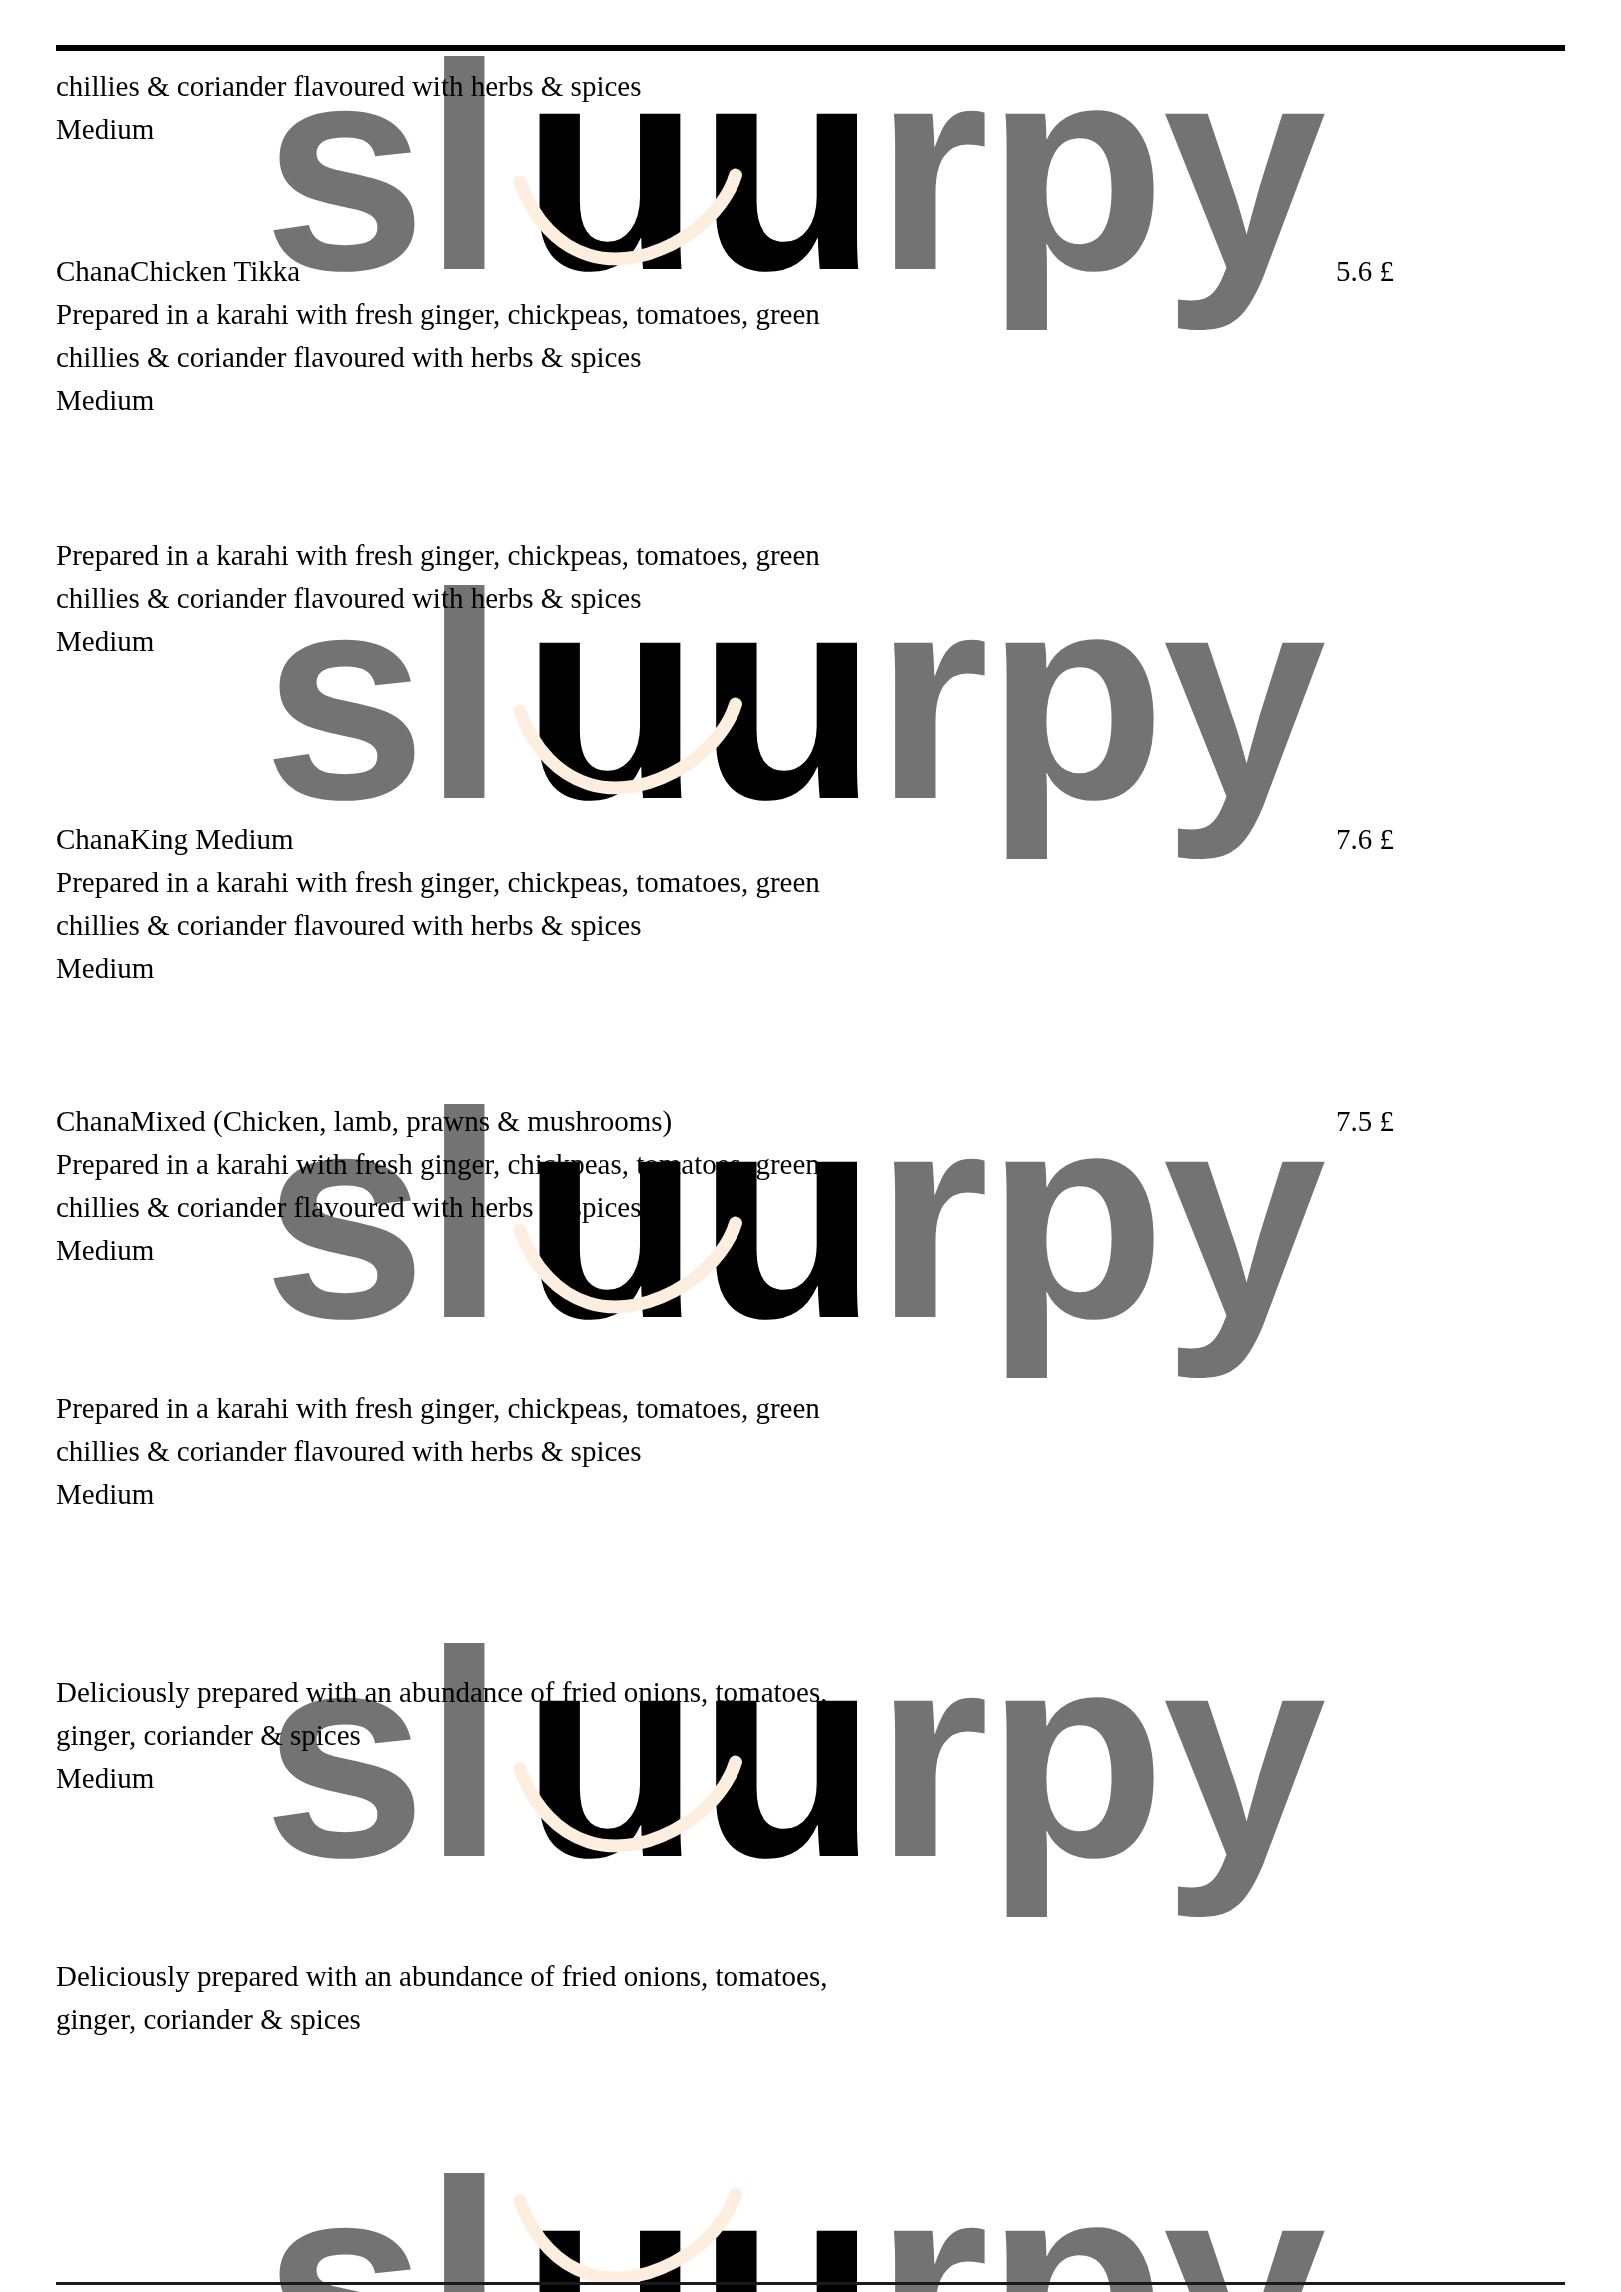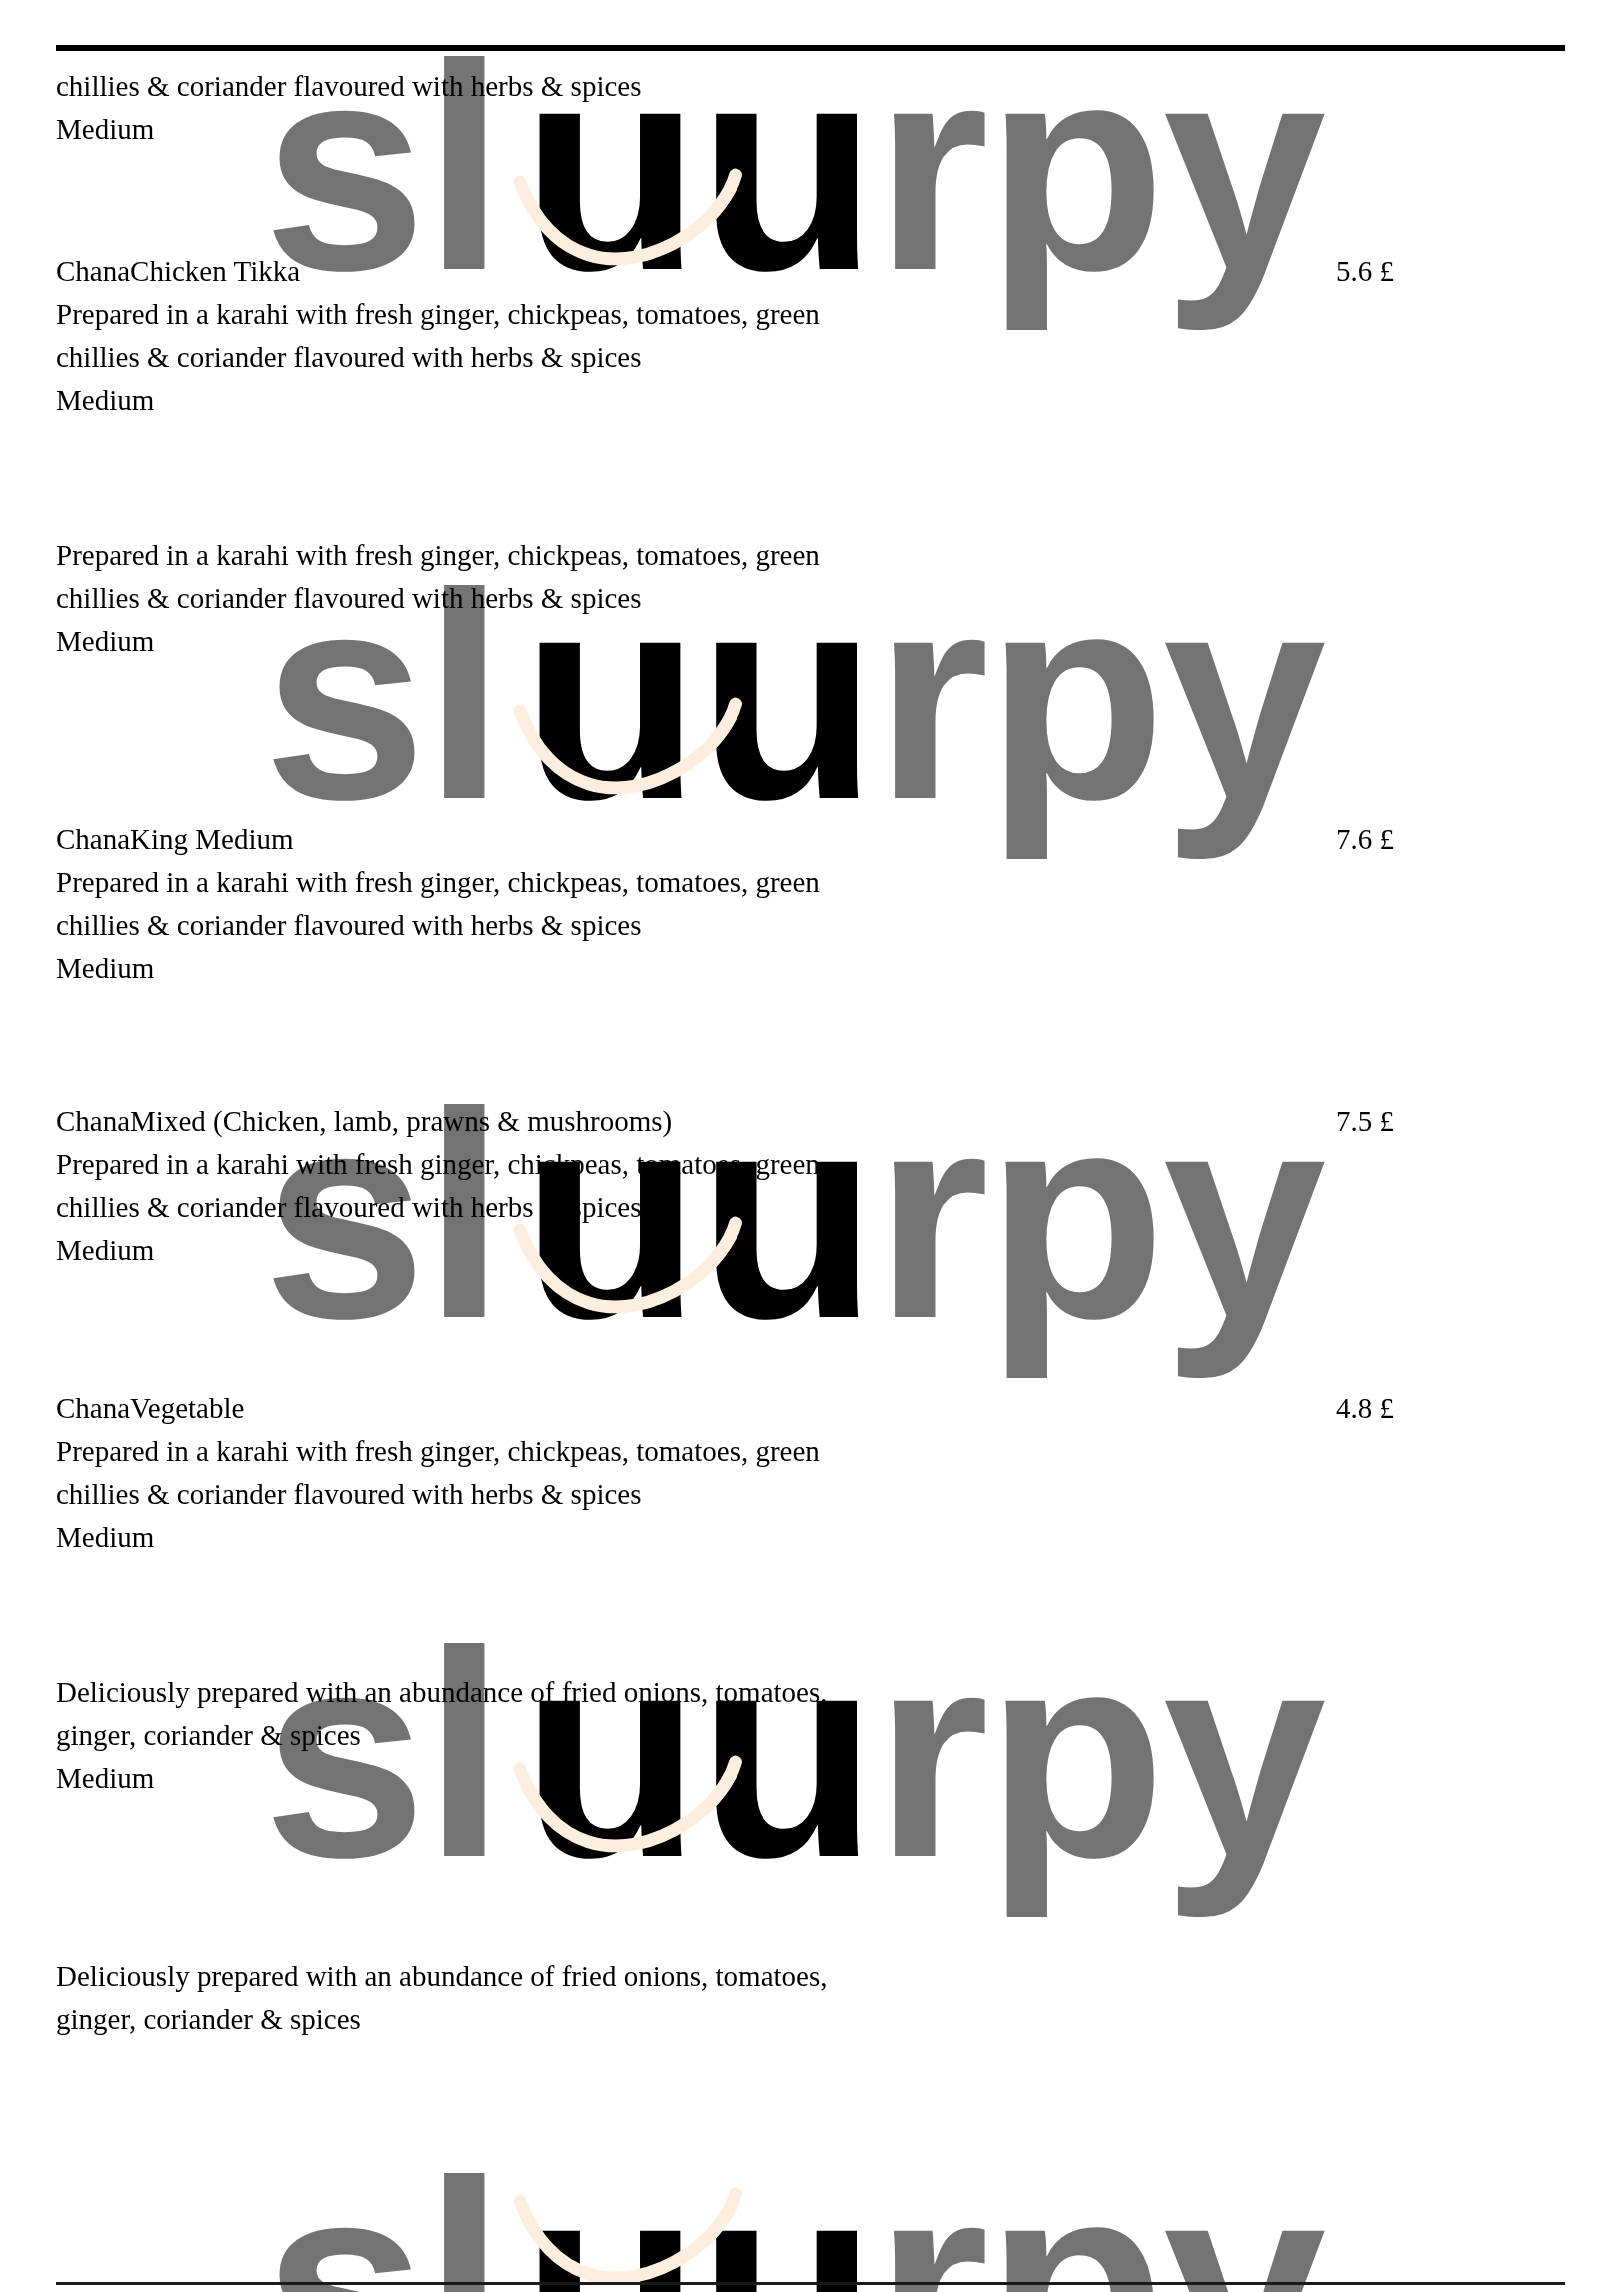--- a/index.html
+++ b/index.html
@@ -188,24 +188,20 @@
       <div class="entry-head">
         <div class="item-name">ChanaMixed (Chicken, lamb, prawns &amp; mushrooms)</div>
         <div class="item-price">7.5 £</div>
       </div>
       <div class="desc-line">Prepared in a karahi with fresh ginger, chickpeas, tomatoes, green</div>
       <div class="desc-line">chillies &amp; coriander flavoured with herbs &amp; spices</div>
       <div class="spice">Medium</div>
     </div>
 
     <div class="entry" style="top: 1387px;">
-      <div class="entry-head">
-        <div class="item-name">ChanaVegetable</div>
-        <div class="item-price">4.8 £</div>
-      </div>
       <div class="desc-line">Prepared in a karahi with fresh ginger, chickpeas, tomatoes, green</div>
       <div class="desc-line">chillies &amp; coriander flavoured with herbs &amp; spices</div>
       <div class="spice">Medium</div>
     </div>
 
     <div class="entry" style="top: 1671px;">
       <div class="desc-line">Deliciously prepared with an abundance of fried onions, tomatoes,</div>
       <div class="desc-line">ginger, coriander &amp; spices</div>
       <div class="spice">Medium</div>
     </div>

